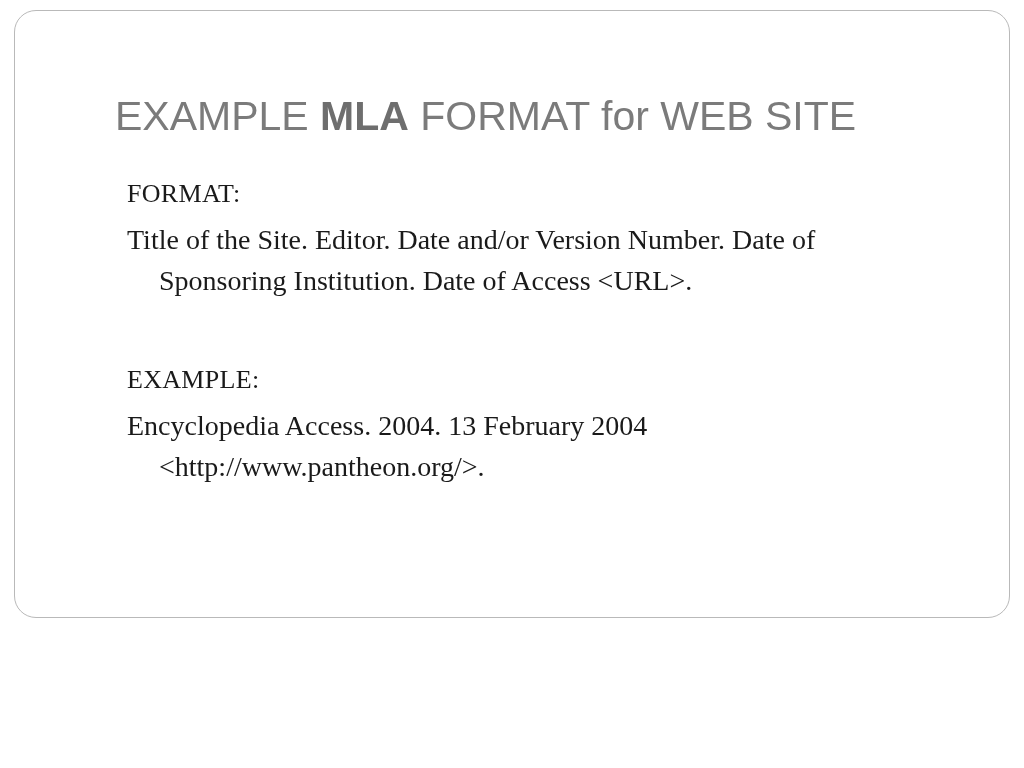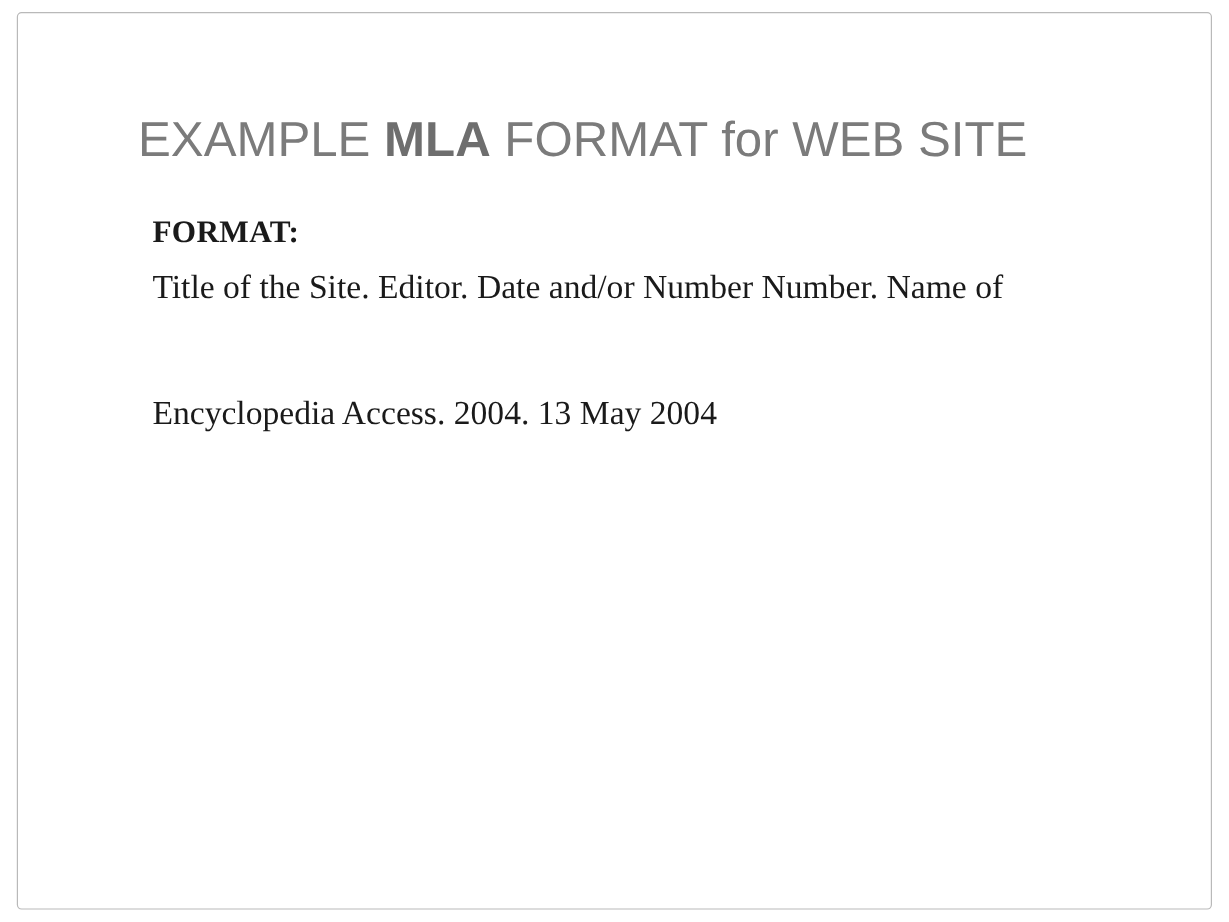--- a/index.html
+++ b/index.html
@@ -11,25 +11,25 @@
     width: 1024px;
     height: 768px;
     font-family: "Liberation Sans", sans-serif;
     overflow: hidden;
   }
   .slide {
     position: absolute;
     left: 14px;
     top: 10px;
     width: 996px;
-    height: 748px;
+    height: 608px;
     box-sizing: border-box;
     background: #ffffff;
     border: 1px solid #b9b9b9;
-    border-radius: 4px;
+    border-radius: 22px;
   }
   .slide-title {
     position: absolute;
     left: 100px;
     top: 82px;
     width: 860px;
     font-family: "Liberation Sans", sans-serif;
     font-size: 41px;
     font-weight: normal;
     color: #7b7b7b;
@@ -42,21 +42,21 @@
   }
   .body-area {
     position: absolute;
     left: 112px;
     top: 168px;
     width: 870px;
   }
   .label {
     font-family: "Liberation Serif", serif;
     font-size: 26px;
-    font-weight: bold;
+    font-weight: normal;
     color: #1a1a1a;
     margin: 0 0 10px 0;
     letter-spacing: 0.3px;
   }
   .para {
     font-family: "Liberation Serif", serif;
     font-size: 28px;
     color: #1a1a1a;
     line-height: 1.47;
     margin: 0;
@@ -81,24 +81,27 @@
 
   <div class="slide-title">
     <span>EXAMPLE </span><span class="strong">MLA</span><span> FORMAT for WEB SITE</span>
   </div>
 
   <div class="body-area">
 
     <p class="label">FORMAT:</p>
 
     <p class="para">
-      <span class="underline">Title of the Site</span><span>. Editor. Date and/or Number Number. Name of</span>
+      <span class="underline">Title of the Site</span><span>. Editor. Date and/or Version Number. Date of</span>
+      <span class="cont">Sponsoring Institution. Date of Access &lt;URL&gt;.</span>
     </p>
 
     <div class="spacer-lg"></div>
 
+    <p class="label">EXAMPLE:</p>
 
     <p class="para">
-      <span class="underline">Encyclopedia Access</span><span>. 2004. 13 May 2004</span>
+      <span class="underline">Encyclopedia Access</span><span>. 2004. 13 February 2004</span>
+      <span class="cont">&lt;http://www.pantheon.org/&gt;.</span>
     </p>
 
   </div>
 </div>
 
 </body></html>

